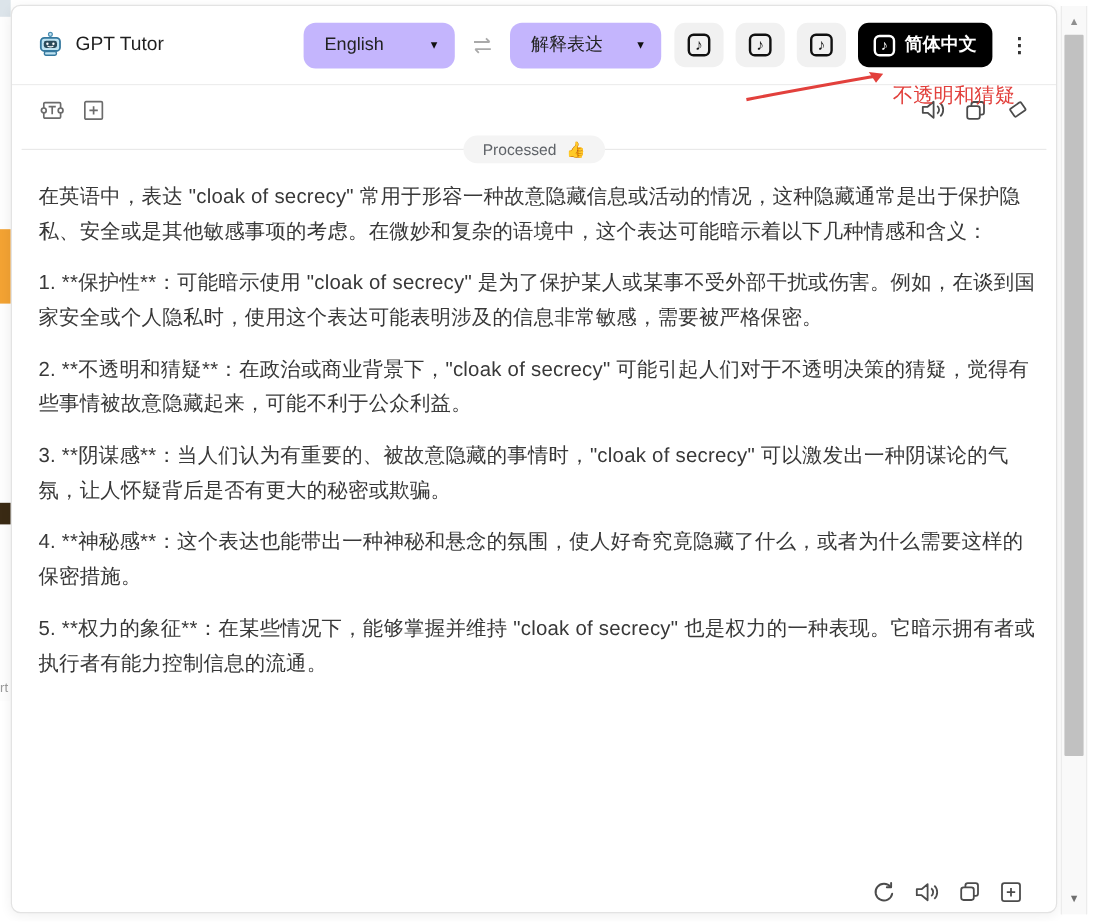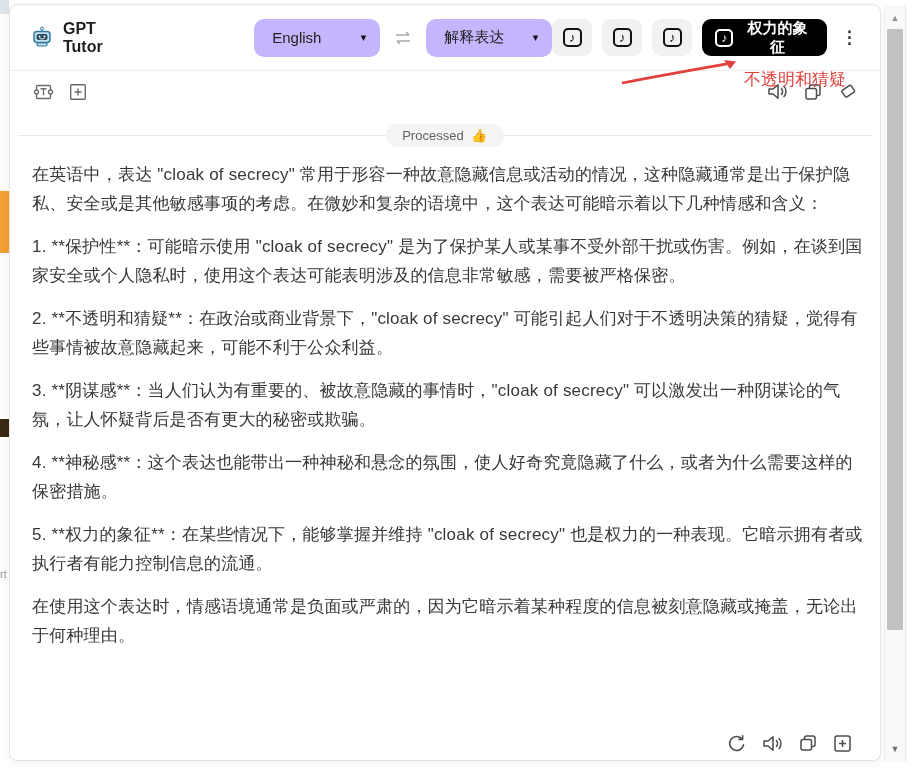--- a/index.html
+++ b/index.html
@@ -16,21 +16,21 @@
 
   
   .panel { position:absolute; left:9px; top:4px; width:872px; height:757px;
     background:#fff; border:1px solid #e3e3e3; border-radius:8px;
     box-shadow:0 2px 10px rgba(0,0,0,.06); }
 
   
   .header { display:flex; align-items:center; height:66px; padding:0 18px 0 20px;
     border-bottom:1px solid #ededed; }
   .brand { display:flex; align-items:center; gap:9px; }
-  .brand-title { font-size:16px; font-weight:bold; color:#1f1f1f; }
+  .brand-title { font-size:16px; font-weight:normal; color:#1f1f1f; }
   .lang-group { display:flex; align-items:center; gap:13px; margin-left:116px; }
   .dropdown { display:flex; align-items:center; justify-content:space-between;
     background:#c4b5fd; border:none; border-radius:10px; height:38px; width:126px;
     padding:0 14px 0 18px; font-size:15px; color:#222; cursor:pointer; }
   .caret { font-size:11px; color:#111; margin-left:10px; }
   .swap { color:#a9a9a9; display:flex; align-items:center; }
   .actions { display:flex; align-items:center; gap:10px; margin-left:auto; }
   .icon-btn { width:41px; height:37px; background:#f1f1f1; border:none; border-radius:9px;
     display:flex; align-items:center; justify-content:center; color:#111; cursor:pointer; }
   .note-box { width:19px; height:19px; border:2px solid currentColor; border-radius:5px;
@@ -49,21 +49,21 @@
   .input-wrap { padding:11px 19px 0 21px; }
   textarea.query { width:833px; height:84px; border:2px solid #000; border-radius:3px;
     resize:both; padding:8px 10px; font-size:15px; color:#1c1c1c;
     font-family:"Liberation Sans","DejaVu Sans",sans-serif; outline:none; background:#fff; }
   .tools-row { display:flex; align-items:center; padding:9px 21px 0 23px; height:32px; }
   .tools-left, .tools-right { display:flex; align-items:center; gap:15px; }
   .tools-right { margin-left:auto; padding-right:0; }
   .tool { background:none; border:none; padding:0; color:#555; display:flex; align-items:center; cursor:pointer; }
 
   
-  .status-row { position:relative; margin-top:21px; height:24px; }
+  .status-row { position:relative; margin-top:10px; height:24px; }
   .status-line { position:absolute; left:8px; right:8px; top:11px; border-top:1px solid #e9e9e9; }
   .status-badge { position:absolute; left:50%; transform:translateX(-50%); top:0;
     background:#f4f4f4; border-radius:12px; height:23px; padding:0 16px;
     display:flex; align-items:center; gap:8px; font-size:13px; color:#5f6368; }
   .thumb { font-size:13px; color:#f0b428; }
 
   
   .content { padding:12px 12px 0 22px; }
   .para { font-size:17px; line-height:29px; color:#383838; margin-bottom:14px; letter-spacing:0.2px; }
 
@@ -133,21 +133,21 @@
         <span class="note-box">♪</span>
       </button>
       <button class="icon-btn">
         <span class="note-box">♪</span>
       </button>
       <button class="icon-btn">
         <span class="note-box">♪</span>
       </button>
       <button class="primary-btn">
         <span class="note-box">♪</span>
-        <span>权力的象征</span>
+        <span>简体中文</span>
       </button>
       <button class="dots">⋮</button>
     </div>
   </div>
 
 
   <div class="tools-row">
     <div class="tools-left">
       <button class="tool">
         <svg width="21" height="20" viewBox="0 0 21 20" stroke="#6b6b6b" stroke-width="1.4" fill="none">
@@ -194,21 +194,20 @@
     </div>
   </div>
 
   <div class="content">
       <p class="para">在英语中，表达 "cloak of secrecy" 常用于形容一种故意隐藏信息或活动的情况，这种隐藏通常是出于保护隐私、安全或是其他敏感事项的考虑。在微妙和复杂的语境中，这个表达可能暗示着以下几种情感和含义：</p>
       <p class="para">1. **保护性**：可能暗示使用 "cloak of secrecy" 是为了保护某人或某事不受外部干扰或伤害。例如，在谈到国家安全或个人隐私时，使用这个表达可能表明涉及的信息非常敏感，需要被严格保密。</p>
       <p class="para">2. **不透明和猜疑**：在政治或商业背景下，"cloak of secrecy" 可能引起人们对于不透明决策的猜疑，觉得有些事情被故意隐藏起来，可能不利于公众利益。</p>
       <p class="para">3. **阴谋感**：当人们认为有重要的、被故意隐藏的事情时，"cloak of secrecy" 可以激发出一种阴谋论的气氛，让人怀疑背后是否有更大的秘密或欺骗。</p>
       <p class="para">4. **神秘感**：这个表达也能带出一种神秘和悬念的氛围，使人好奇究竟隐藏了什么，或者为什么需要这样的保密措施。</p>
       <p class="para">5. **权力的象征**：在某些情况下，能够掌握并维持 "cloak of secrecy" 也是权力的一种表现。它暗示拥有者或执行者有能力控制信息的流通。</p>
-      <p class="para">在使用这个表达时，情感语境通常是负面或严肃的，因为它暗示着某种程度的信息被刻意隐藏或掩盖，无论出于何种理由。</p>
     </div>
 
   <div class="bottom-toolbar">
     <button class="tool">
       <svg width="20" height="20" viewBox="0 0 20 20" stroke="#4c4c4c" stroke-width="1.6" fill="none" stroke-linecap="round">
         <path d="M16.2 6.2 a7 7 0 1 0 1.3 5.6"></path>
         <path d="M16.6 2.8 v3.6 h-3.6" stroke-linejoin="round"></path>
       </svg>
     </button>
     <button class="tool">

